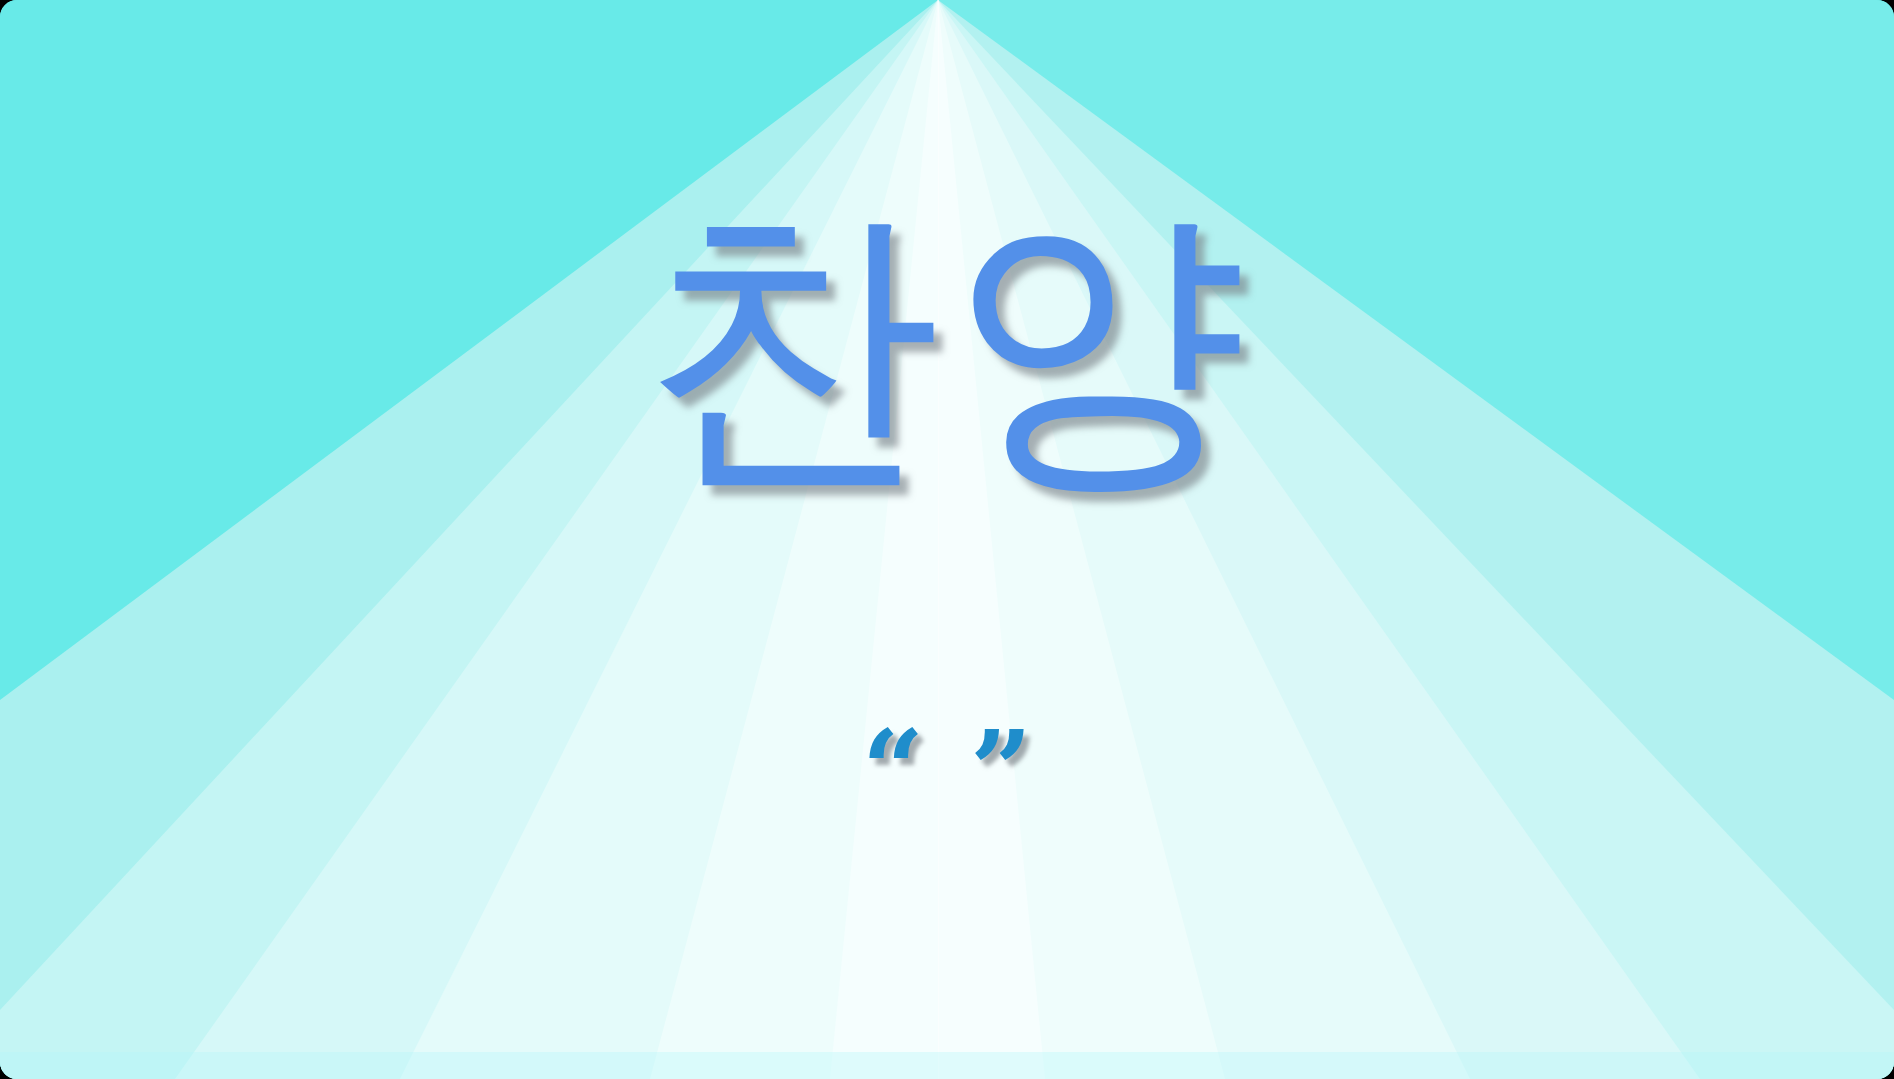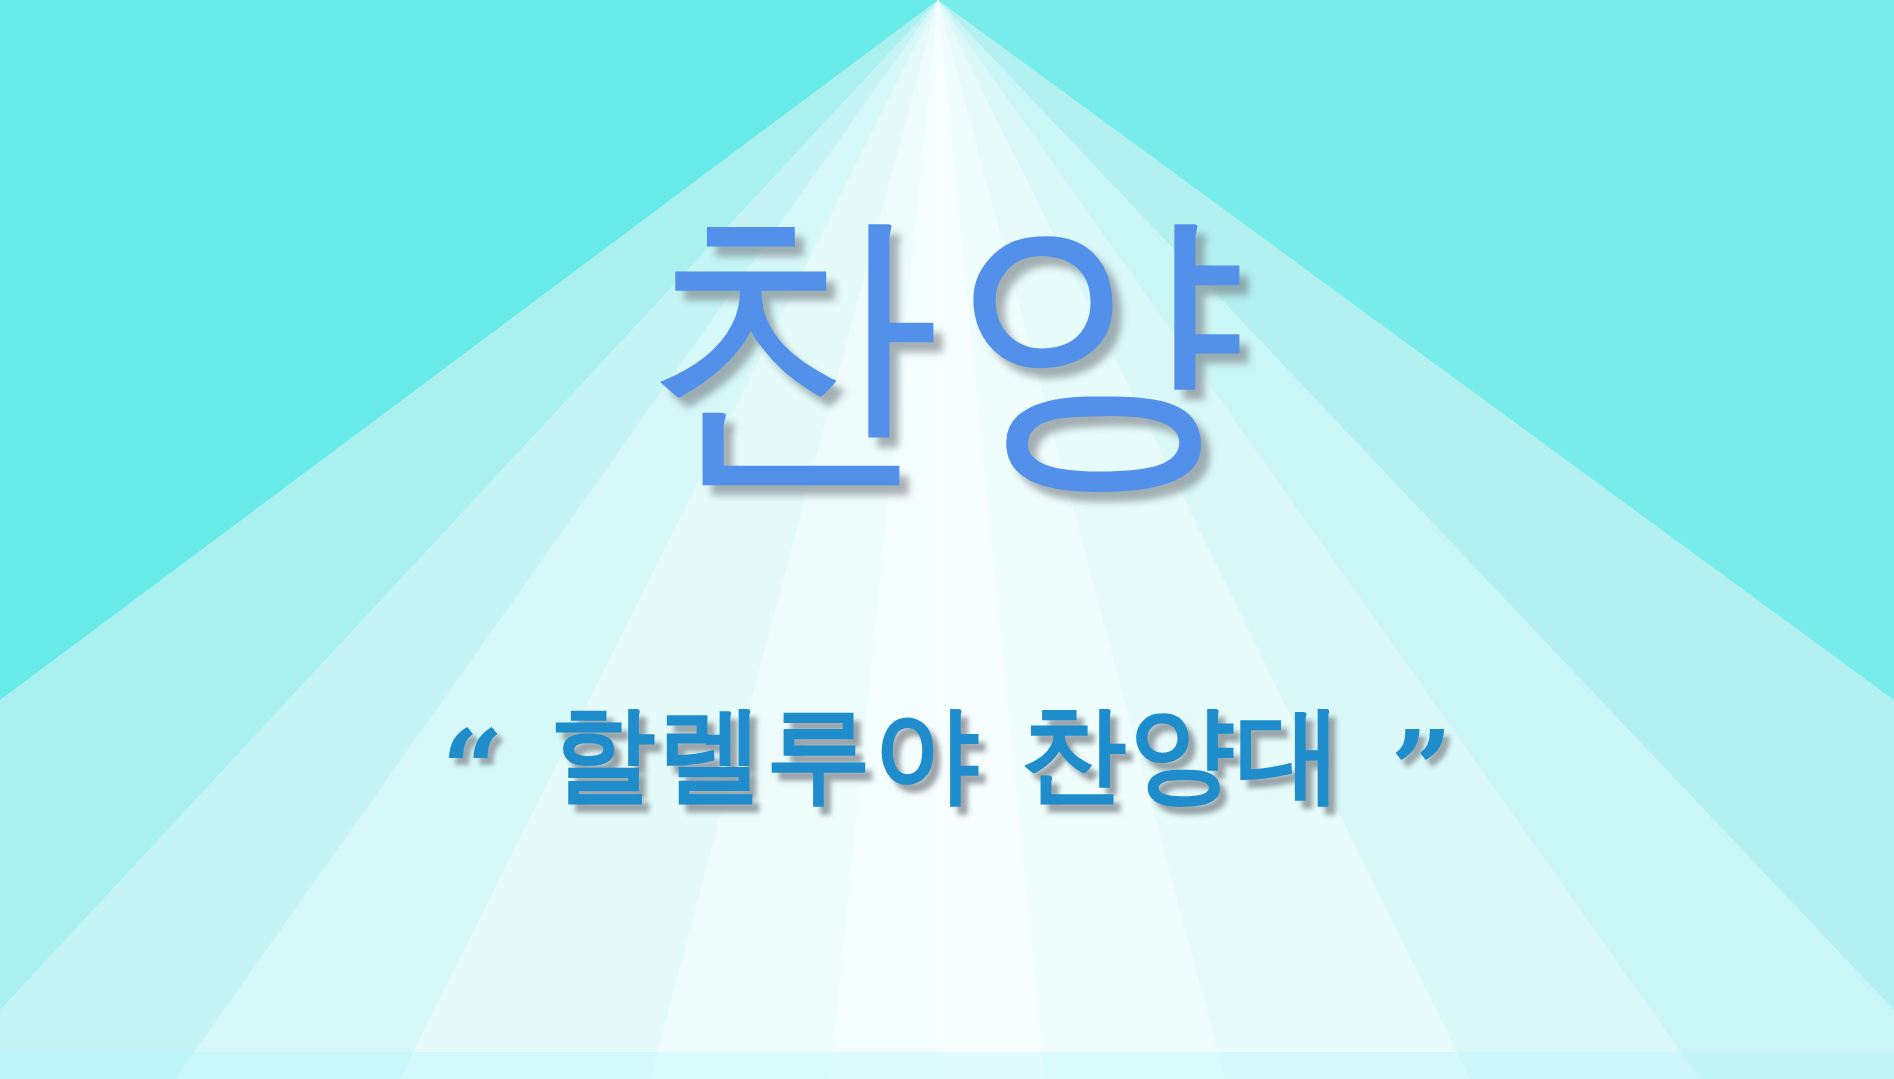--- a/index.html
+++ b/index.html
@@ -10,20 +10,21 @@
   }
 
   .slide {
     position: relative;
     width: 1894px;
     height: 1079px;
     overflow: hidden;
     background: #68eae8;
     font-family: "Liberation Sans", "DejaVu Sans", sans-serif;
     user-select: none;
+    border-radius: 17px;
   }
 
   
   .bg-layer {
     position: absolute;
     inset: 0;
     pointer-events: none;
   }
 
   
@@ -166,18 +167,17 @@
   <div class="half-wash"></div>
   <div class="center-seam"></div>
   <div class="bottom-band"></div>
 
   <div class="content">
 
     <div class="title">찬양</div>
 
     <div class="subtitle-row">
       <span class="quote-mark quote-open">“</span>
-      <span class="subtitle-text">할렐루야 찬양대</span>
       <span class="quote-mark quote-close">”</span>
     </div>
 
   </div>
 </div>
 
 </body></html>

